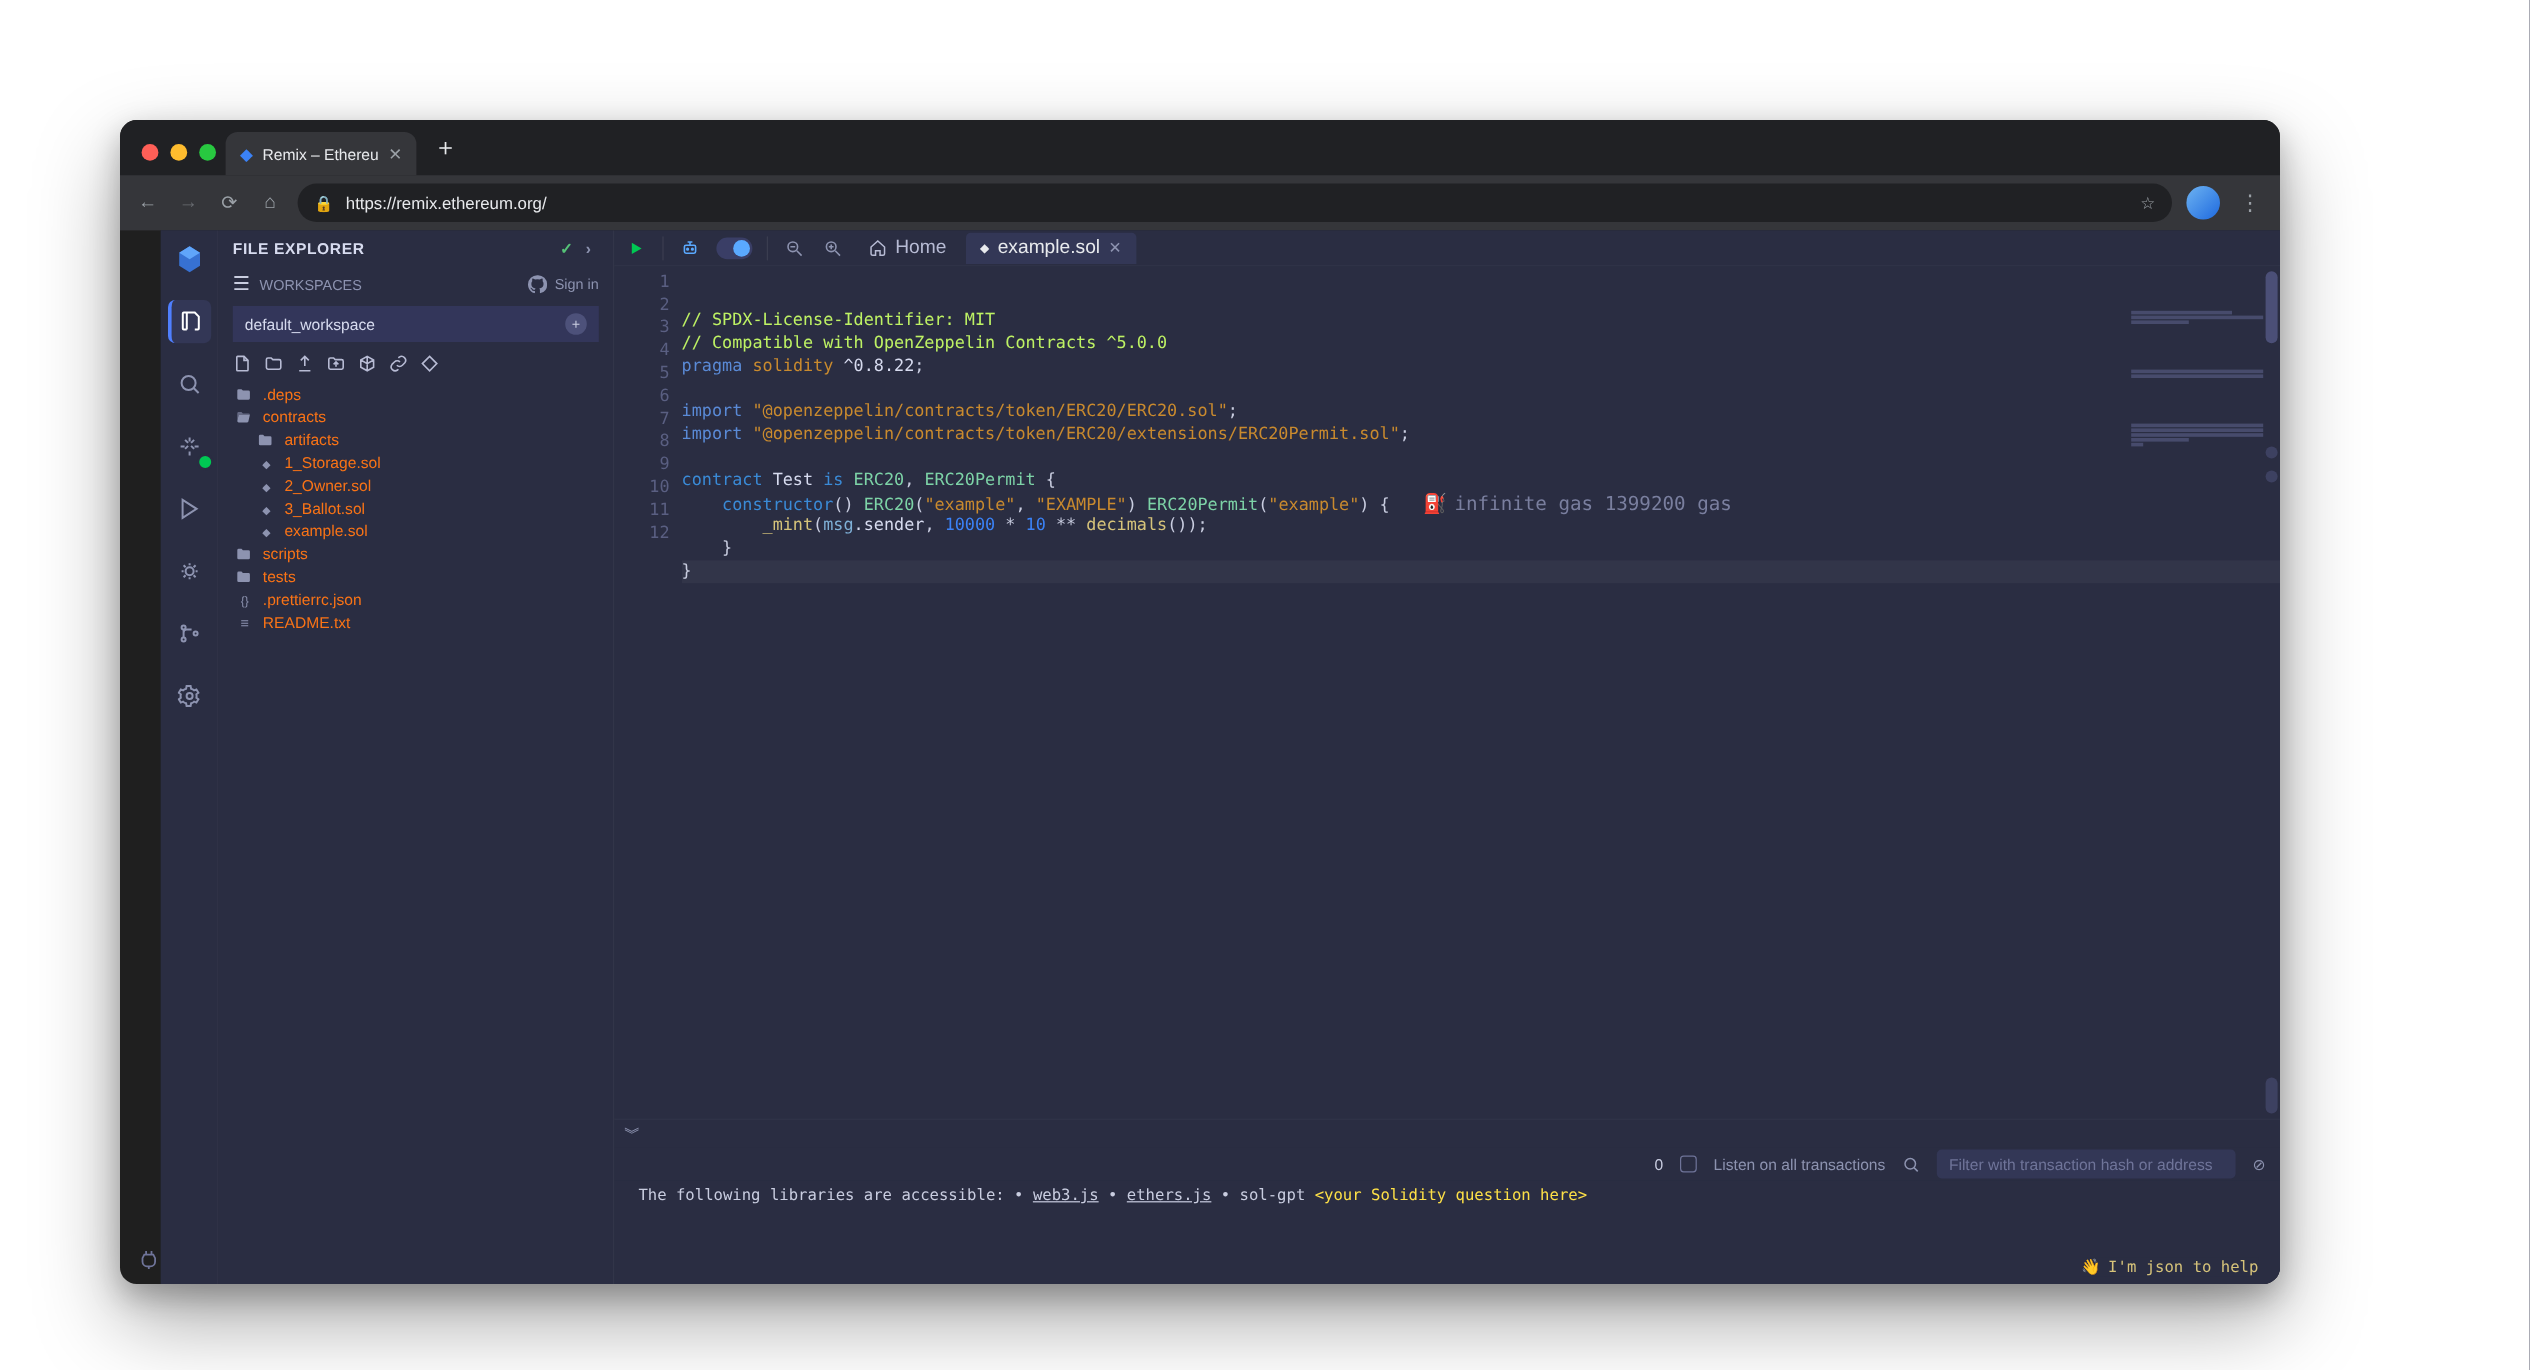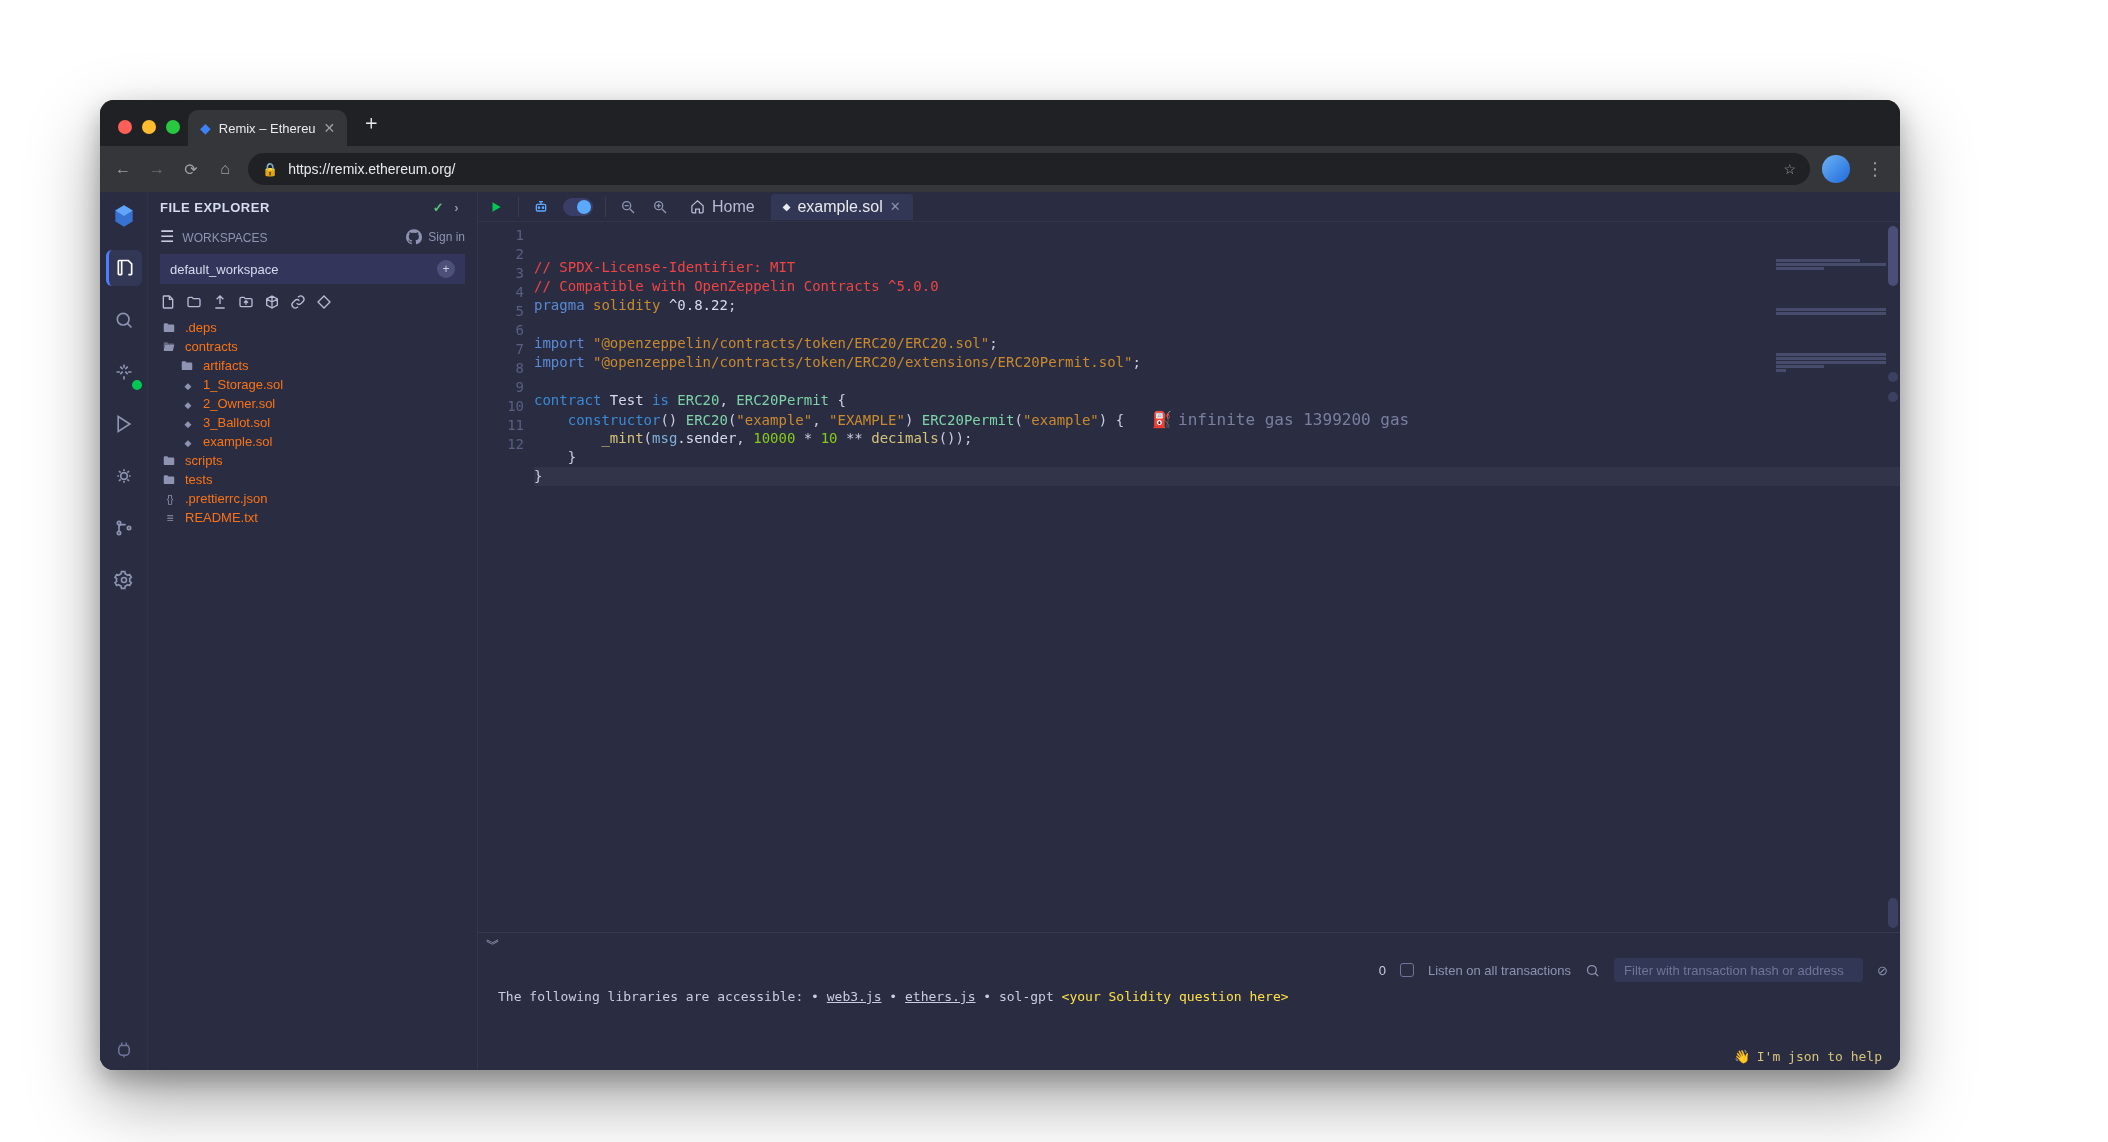--- a/index.html
+++ b/index.html
@@ -60,21 +60,21 @@
   display:flex; align-items:center; padding:0 14px; gap:10px;
   color:#e8eaed; font-size:14px;
 }
 .urlbox .lock { color:#9aa0a6; font-size:13px; }
 .urlbox .star { margin-left:auto; color:#9aa0a6; }
 .avatar { width:28px; height:28px; border-radius:50%; background: linear-gradient(135deg,#6db3f2,#1e69de); }
 .menu3 { color:#9aa0a6; font-size:18px; padding:0 4px; }
 
 
 .app {
-  flex:1; display:flex; background:#2a2d42; color:#c9cde0; min-height:0;
+  flex:1; display:flex; background:#2a2d42; color:#c9cde0; min-height:0;margin-left:34px;
 }
 .iconcol {
   width:48px; background:#2a2d42; display:flex; flex-direction:column; align-items:center;
   gap:16px; padding-top:6px; border-right:1px solid rgba(255,255,255,0.03);
 }
 .iconcol .slot { width:36px; height:36px; display:flex; align-items:center; justify-content:center; border-radius:6px; color:#8d93b0; cursor:pointer; }
 .iconcol .slot.active { border-left:3px solid #4f7fff; background:#333756; color:#fff; }
 .iconcol .logo { color:#3b82f6; }
 .iconcol .compile { position:relative; color:#8d93b0; }
 .iconcol .compile .badge { position:absolute; bottom:-2px; right:-2px; width:14px; height:14px; border-radius:50%; background:#00c853; border:2px solid #2a2d42; }
@@ -137,29 +137,29 @@
 }
 .gutter {
   width:56px; text-align:right; padding:4px 10px 0 0; color:#5a5f82; user-select:none;
 }
 .gutter div{height:19px;line-height:19px;}
 .code { flex:1; padding-top:4px; white-space:pre; overflow:hidden; position:relative; }
 .code .line{height:19px;line-height:19px;}
 .code .curline{ background:rgba(255,255,255,0.04); }
 
 
-.cm    { color:#ef4444; } 
+.cm    { color:#bef264; } 
 .kw    { color:#5a8ad6; } 
 .kw2   { color:#3a8ad6; } 
 .kw3   { color:#c98a2e; } 
 .str   { color:#c98a2e; } 
 .id    { color:#d7dbef; }
 .typ   { color:#7dd3a7; } 
 .vr    { color:#7fb0d7; } 
-.num   { color:#84cc16; }
+.num   { color:#3b82f6; }
 .pn    { color:#c9cde0; }
 .fn    { color:#d6c37a; }
 .gas   { color:#7a7f9f; font-size:16px; margin-left:28px; }
 .gasicon{ color:#b3688f; margin-right:6px; }
 
 .minimap { position:absolute; top:4px; right:4px; width:120px; height:100px; opacity:0.55; }
 .minimap .ml{ height:3px; margin:1px 0; background:#5f6590; }
 .minimap .ml.s{ width:40%; } .minimap .ml.m{width:70%;} .minimap .ml.l{width:92%;}
 
 .scrollbar-v { position:absolute; right:0; top:0; width:14px; height:100%; }

